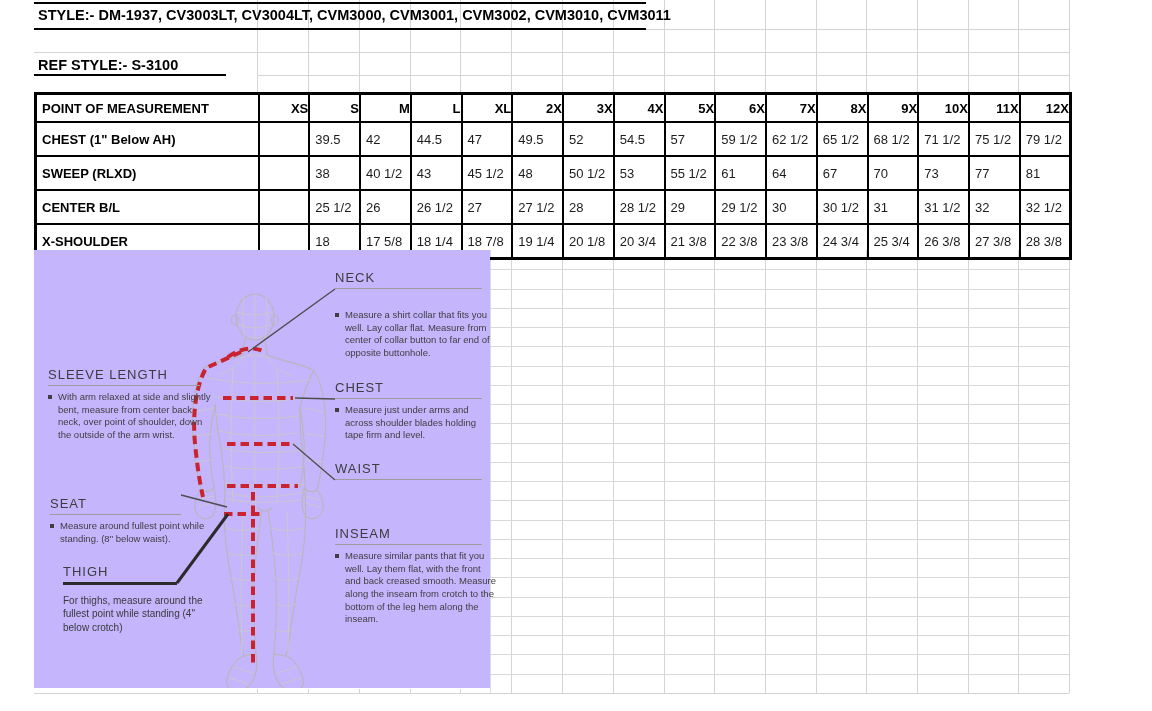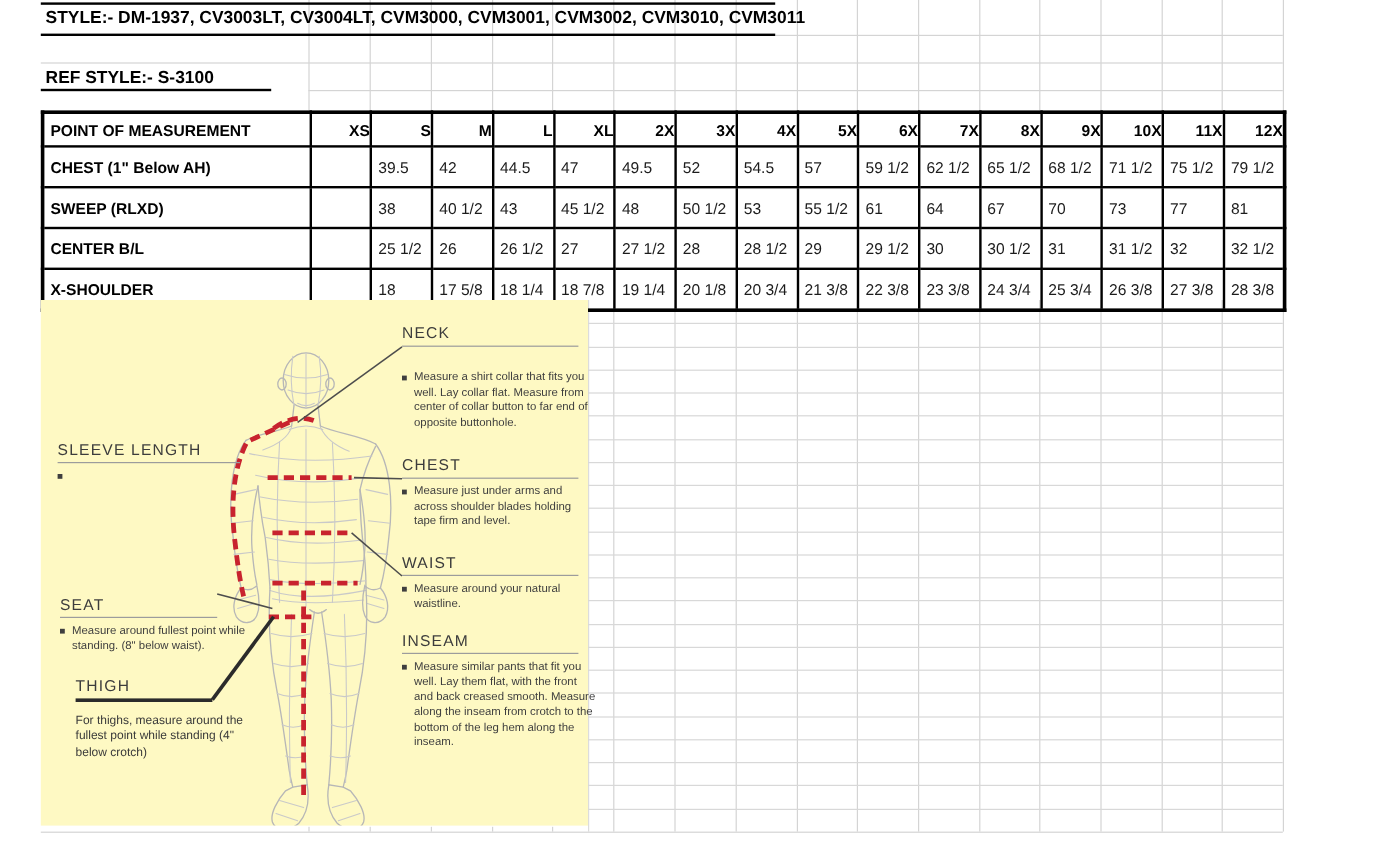--- a/index.html
+++ b/index.html
@@ -10,21 +10,21 @@
   
   #size-table{position:absolute;left:34px;top:92px;width:1035px;border-collapse:collapse;
               table-layout:fixed;border:3px solid #000;}
   #size-table th,#size-table td{border:2px solid #000;overflow:hidden;white-space:nowrap;}
   #size-table thead th{height:26px;font-size:13px;font-weight:bold;text-align:right;padding:0;}
   #size-table thead th.first,#size-table tbody th{text-align:left;padding-left:5px;}
   #size-table tbody th{height:30px;font-size:13px;font-weight:bold;}
   #size-table tbody td{height:30px;font-size:13px;font-weight:normal;color:#1c1c1c;
                        text-align:left;padding-left:5px;}
   
-  #diagram{position:absolute;left:34px;top:250px;width:456px;height:438px;background:#fef9c3;text-decoration:underline;}
+  #diagram{position:absolute;left:34px;top:250px;width:456px;height:438px;background:#c4b5fd;text-decoration:underline;}
   #fig-svg{position:absolute;left:0;top:0;}
   .fig{fill:none;stroke:#b7b7b7;stroke-width:1.1;stroke-linecap:round;}
   .figthin{fill:none;stroke:#c9c9c9;stroke-width:0.9;stroke-linecap:round;}
   .meas{fill:none;stroke:var(--meas-color,#c8232e);stroke-width:4;stroke-dasharray:8.5 5;}
   .callout{fill:none;stroke:#4d4d4d;stroke-width:1.3;}
   .thickline{fill:none;stroke:#2b2b2b;stroke-width:3;}
   .gsec{position:absolute;}
   .gsec-h{font-size:13px;letter-spacing:1px;color:#3c3c3c;line-height:15px;
           padding-bottom:3px;border-bottom:1px solid #9c9c9c;}
   .gsec-h.thick{border-bottom:3px solid #2b2b2b;}
@@ -329,29 +329,28 @@
         <div class="gsec" style="left: 301px; top: 20px;">
           <div class="gsec-h" style="width: 147px;">NECK</div>
           <div class="gsec-b" style="width: 150px; margin-top: 20px;"><span class="bullet"></span><span>Measure a shirt collar that fits you well. Lay collar flat. Measure from center of collar button to far end of opposite buttonhole.</span></div>
         </div>
         <div class="gsec" style="left: 301px; top: 130px;">
           <div class="gsec-h" style="width: 147px;">CHEST</div>
           <div class="gsec-b" style="width: 150px;"><span class="bullet"></span><span>Measure just under arms and across shoulder blades holding tape firm and level.</span></div>
         </div>
         <div class="gsec" style="left: 301px; top: 211px;">
           <div class="gsec-h" style="width: 147px;">WAIST</div>
-          <div class="gsec-b" style="width: 150px;"><span class="bullet"></span><span>Measure around your natural waistline.</span></div>
         </div>
         <div class="gsec" style="left: 301px; top: 276px;">
           <div class="gsec-h" style="width: 147px;">INSEAM</div>
           <div class="gsec-b" style="width: 152px;"><span class="bullet"></span><span>Measure similar pants that fit you well. Lay them flat, with the front and back creased smooth. Measure along the inseam from crotch to the bottom of the leg hem along the inseam.</span></div>
         </div>
         <div class="gsec" style="left: 14px; top: 117px;">
           <div class="gsec-h" style="width: 152px;">SLEEVE LENGTH</div>
-          <div class="gsec-b" style="width: 158px;"><span class="bullet"></span></div>
+          <div class="gsec-b" style="width: 158px;"><span class="bullet"></span><span>With arm relaxed at side and slightly bent, measure from center back neck, over point of shoulder, down the outside of the arm wrist.</span></div>
         </div>
         <div class="gsec" style="left: 16px; top: 226px; margin-top: 20px;">
           <div class="gsec-h" style="width: 131px;">SEAT</div>
           <div class="gsec-b" style="width: 150px;"><span class="bullet"></span><span>Measure around fullest point while standing. (8" below waist).</span></div>
         </div>
         <div class="gsec" style="left: 29px; top: 314px;">
           <div class="gsec-h thick" style="width: 114px;">THIGH</div>
           <div class="gsec-b nobullet" style="width: 150px;"><span>For thighs, measure around the fullest point while standing (4" below crotch)</span></div>
         </div>
       </div>

